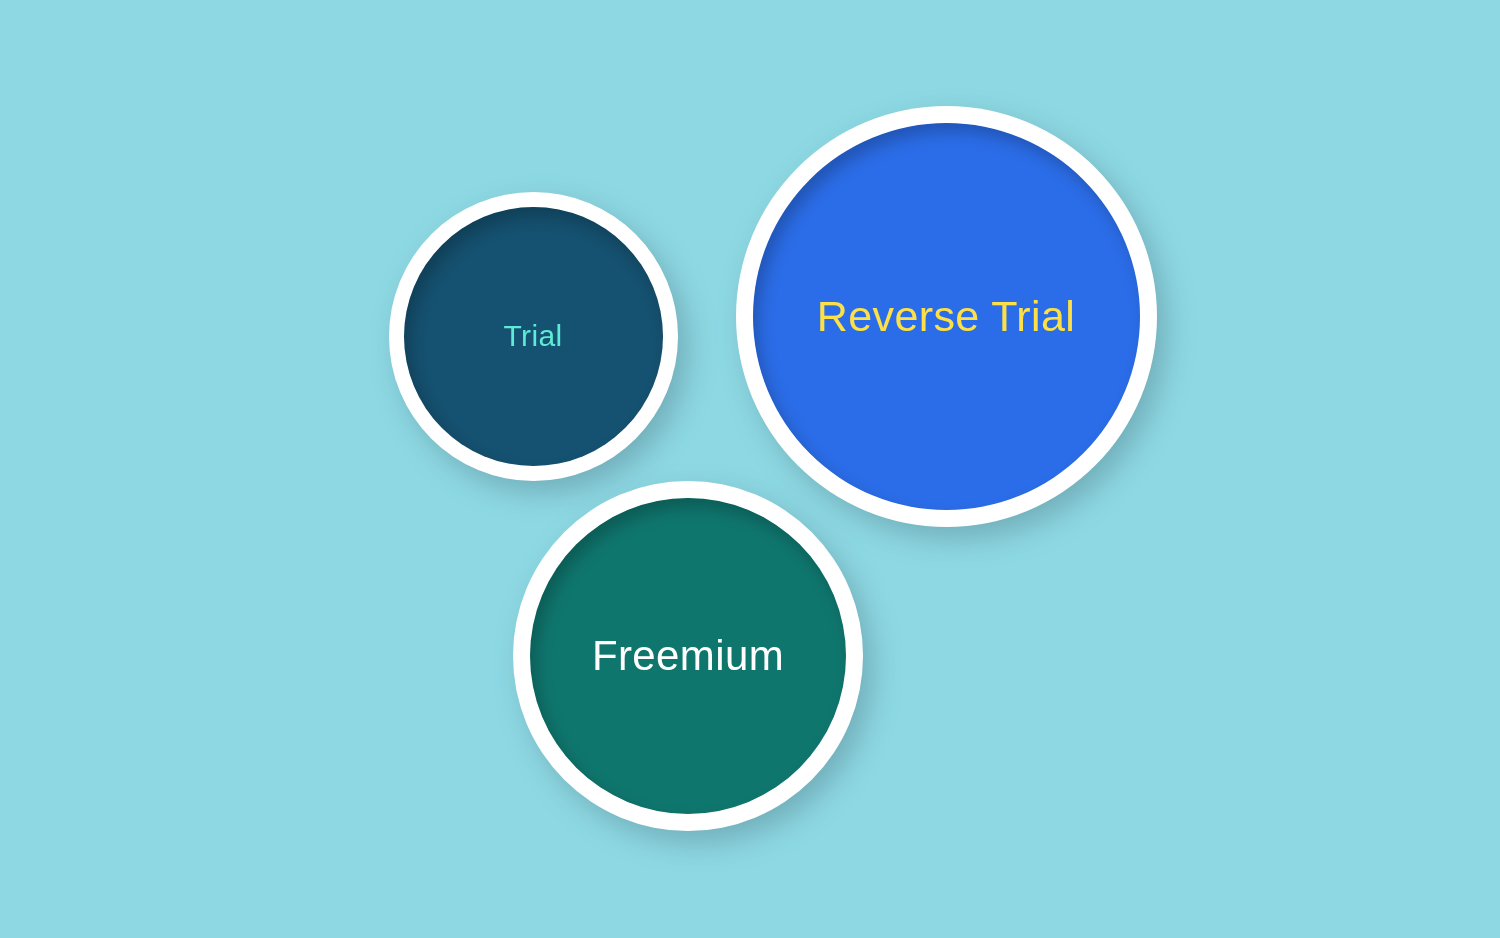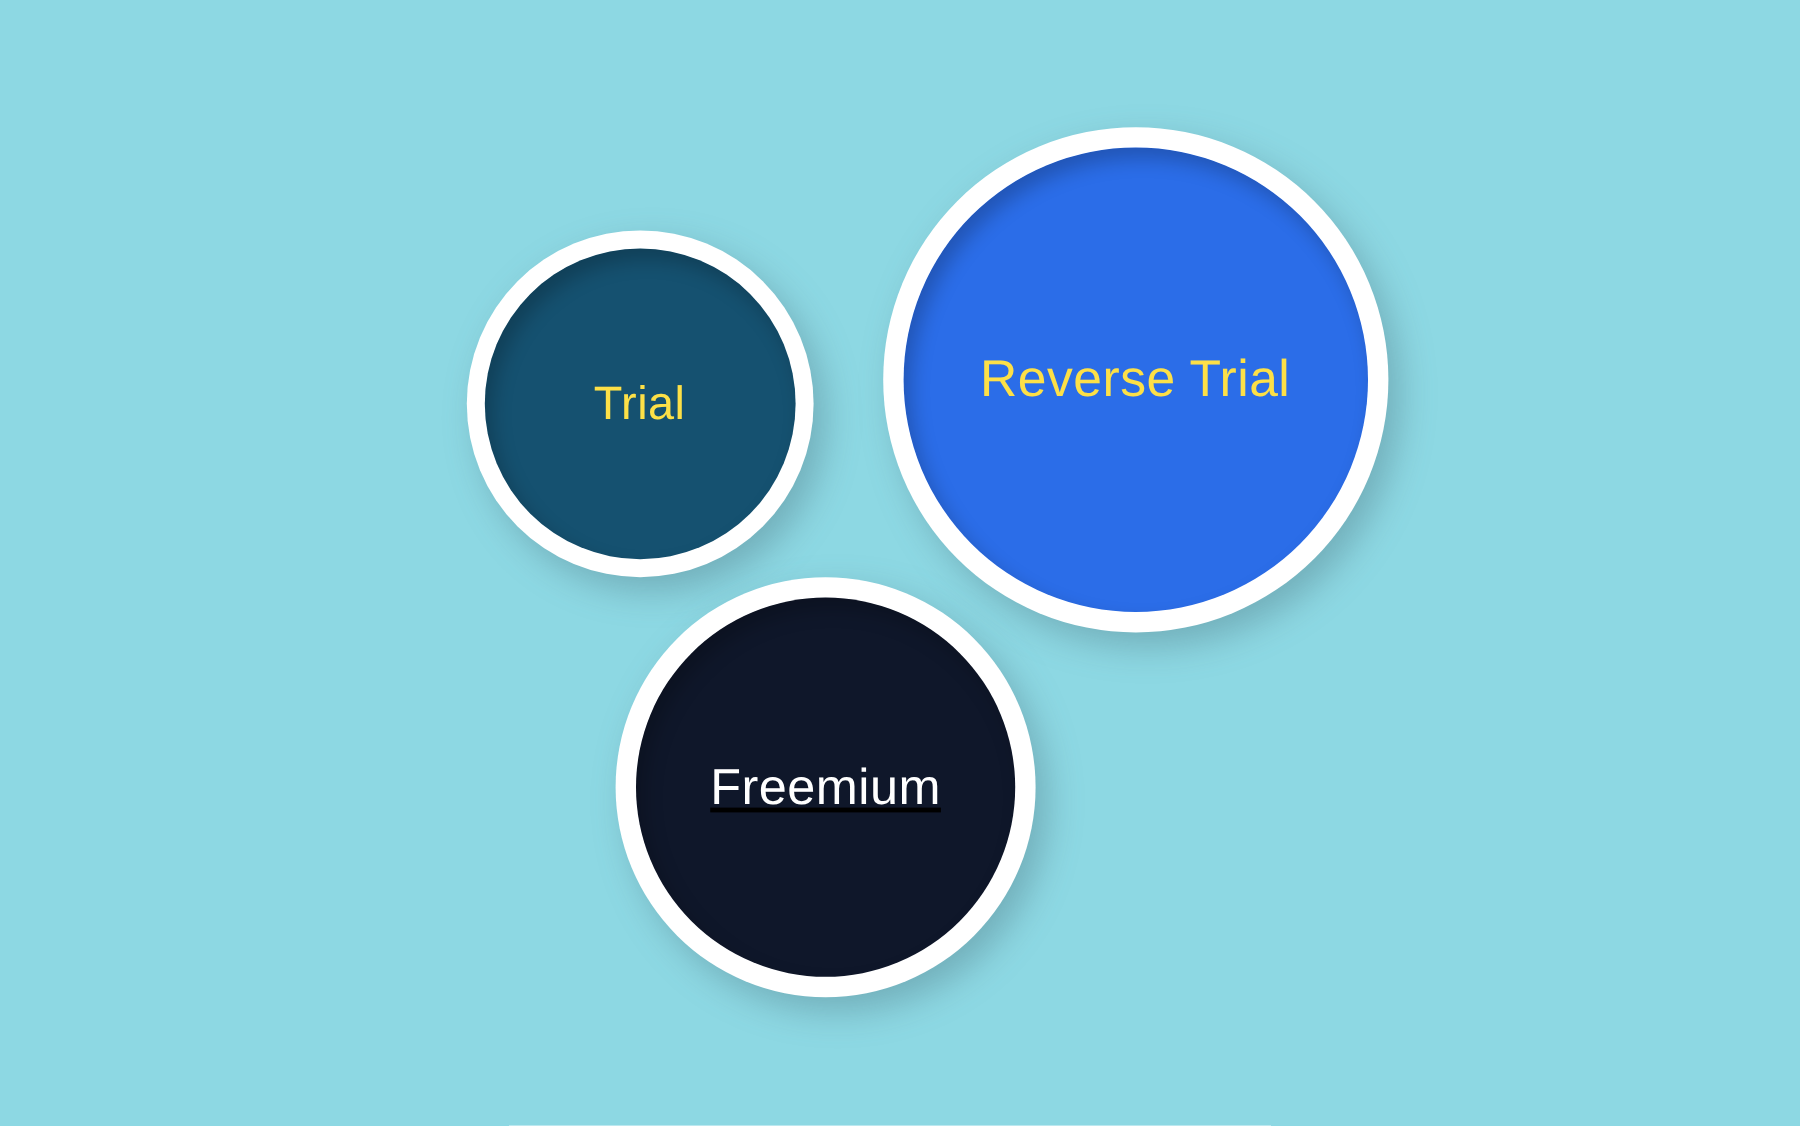--- a/index.html
+++ b/index.html
@@ -104,29 +104,29 @@
   }
   #node-freemium .label { font-size: 42px; }
 </style>
 </head>
 <body>
 
 <div id="canvas" style="background: rgb(141, 216, 227);">
 
   <div id="node-trial" class="node" style="left: 388.5px; top: 191.5px; width: 289px; height: 289px; background: rgb(255, 255, 255);">
     <div class="disc" style="left: 15px; top: 15px; width: 259px; height: 259px; background: rgb(21, 81, 112);">
-      <span class="label" style="font-size: 39px; color: #fde047;">Trial</span>
+      <span class="label" style="font-size: 30px; color: #5eead4;">Trial</span>
     </div>
   </div>
 
   <div id="node-reverse-trial" class="node" style="left: 735.5px; top: 105.5px; width: 421px; height: 421px; background: rgb(255, 255, 255);">
     <div class="disc" style="left: 17px; top: 17px; width: 387px; height: 387px; background: rgb(43, 109, 232);">
       <span class="label" style="font-size: 43px; color: #fde047;">Reverse Trial</span>
     </div>
   </div>
 
   <div id="node-freemium" class="node" style="left: 513px; top: 481px; width: 350px; height: 350px; background: rgb(255, 255, 255);">
-    <div class="disc" style="left: 17px; top: 17px; width: 316px; height: 316px; background: #0f172a; text-decoration: underline;">
+    <div class="disc" style="left: 17px; top: 17px; width: 316px; height: 316px; background: #0f766e;">
       <span class="label" style="font-size: 42px; color: rgb(255, 255, 255);">Freemium</span>
     </div>
   </div>
 
 </div>
 
 </body></html>

